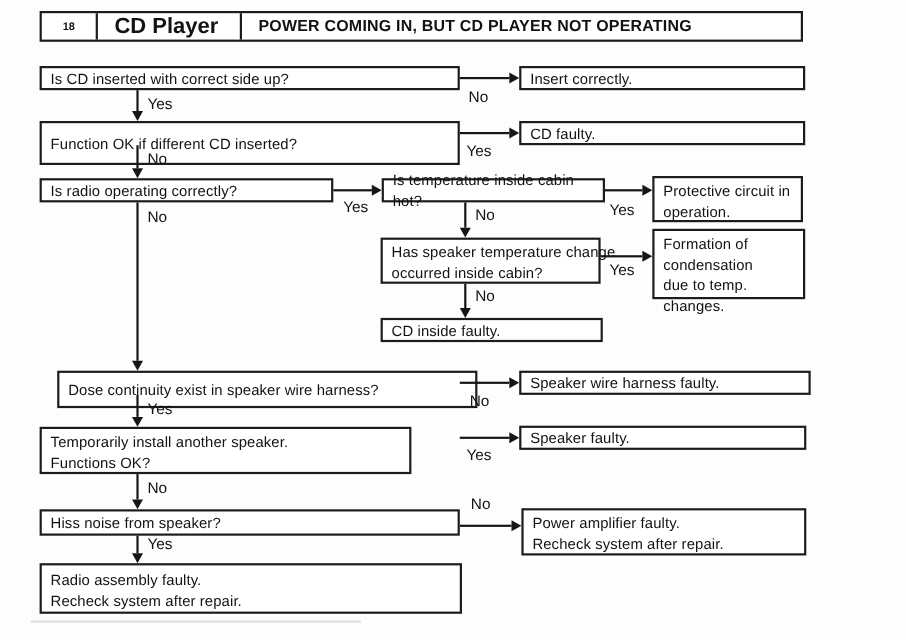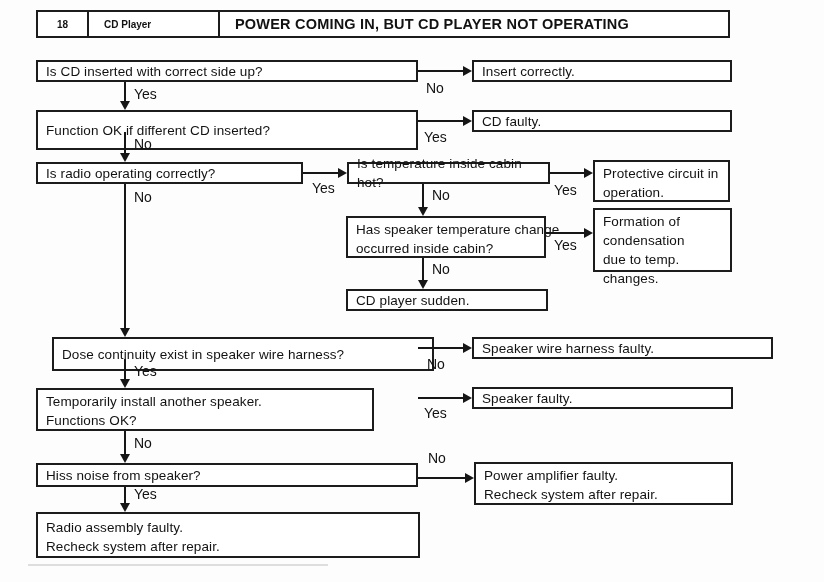--- a/index.html
+++ b/index.html
@@ -17,21 +17,21 @@
   .hl{position:absolute;height:2px;background:#161616;}
   .vl{position:absolute;width:2px;background:#161616;}
   .ar{position:absolute;width:0;height:0;border-top:5px solid transparent;border-bottom:5px solid transparent;border-left:9px solid #161616;}
   .ad{position:absolute;width:0;height:0;border-left:5px solid transparent;border-right:5px solid transparent;border-top:9px solid #161616;}
   .lbl{position:absolute;font-size:14px;line-height:14px;color:#121212;}
   .hdr{
     position:absolute;left:36px;top:10px;width:694px;height:28px;box-sizing:border-box;
     border:2px solid #1c1c1c;background:#fff;display:flex;align-items:stretch;font-weight:bold;
   }
   .hdr-num{width:49px;display:flex;align-items:center;justify-content:center;font-size:10px;border-right:2px solid #1c1c1c;}
-  .hdr-comp{width:131px;display:flex;align-items:center;padding-left:15px;font-size:10px;border-right:2px solid #1c1c1c;box-sizing:border-box;}
+  .hdr-comp{width:131px;display:flex;align-items:center;padding-left:15px;font-size:20px;border-right:2px solid #1c1c1c;box-sizing:border-box;}
   .hdr-title{flex:1;display:flex;align-items:center;padding-left:15px;font-size:14.5px;letter-spacing:0.2px;}
   .artifact{position:absolute;background:#c9c9c9;opacity:.6;}
 </style>
 </head>
 <body>
 
 <div class="page">
 
   <div class="hdr">
     <div class="hdr-num">18</div>
@@ -82,27 +82,27 @@
   <div class="hl" style="left:546px;top:232px;width:38px"></div>
   <div class="ar" style="left:584px;top:228px"></div>
   <div class="lbl" style="left:554px;top:238px">Yes</div>
   <div class="box ml" style="left:593px;top:208px;width:139px;height:64px">Formation of
 condensation
 due to temp. changes.</div>
 
   <div class="vl" style="left:422px;top:258px;height:22px"></div>
   <div class="ad" style="left:418px;top:280px"></div>
   <div class="lbl" style="left:432px;top:262px">No</div>
-  <div class="box" style="left:346px;top:289px;width:202px;height:22px">CD player sudden.</div>
+  <div class="box" style="left:346px;top:289px;width:202px;height:22px">CD inside faulty.</div>
 
   <div class="box" style="left:52px;top:337px;width:382px;height:34px">Dose continuity exist in speaker wire harness?</div>
   <div class="hl" style="left:418px;top:347px;width:45px"></div>
   <div class="ar" style="left:463px;top:343px"></div>
   <div class="lbl" style="left:427px;top:357px">No</div>
-  <div class="box" style="left:472px;top:337px;width:301px;height:22px">Speaker wire harness faulty.</div>
+  <div class="box" style="left:472px;top:337px;width:265px;height:22px">Speaker wire harness faulty.</div>
   <div class="vl" style="left:124px;top:359px;height:20px"></div>
   <div class="ad" style="left:120px;top:379px"></div>
   <div class="lbl" style="left:134px;top:364px">Yes</div>
 
   <div class="box ml" style="left:36px;top:388px;width:338px;height:43px">Temporarily install another speaker.
 Functions OK?</div>
   <div class="hl" style="left:418px;top:397px;width:45px"></div>
   <div class="ar" style="left:463px;top:393px"></div>
   <div class="lbl" style="left:424px;top:406px">Yes</div>
   <div class="box" style="left:472px;top:387px;width:261px;height:22px">Speaker faulty.</div>

